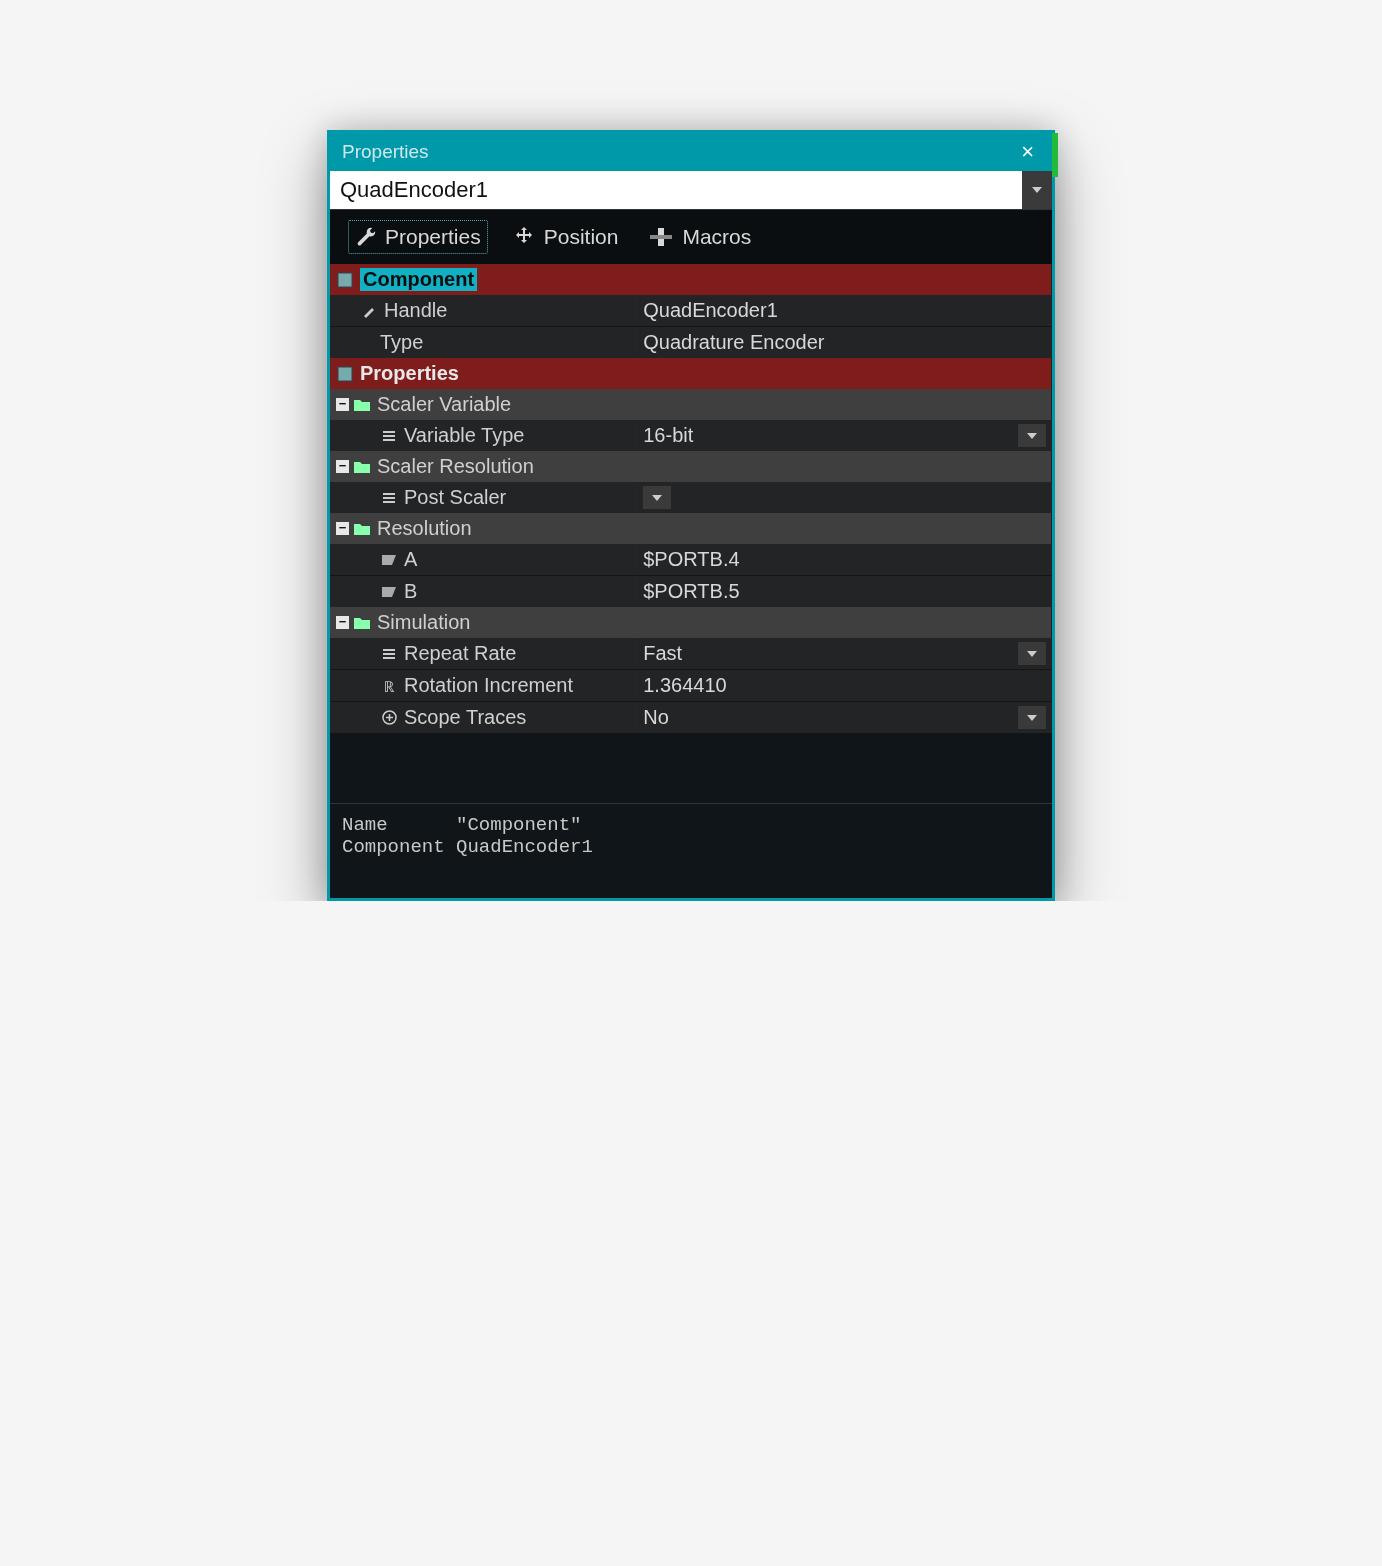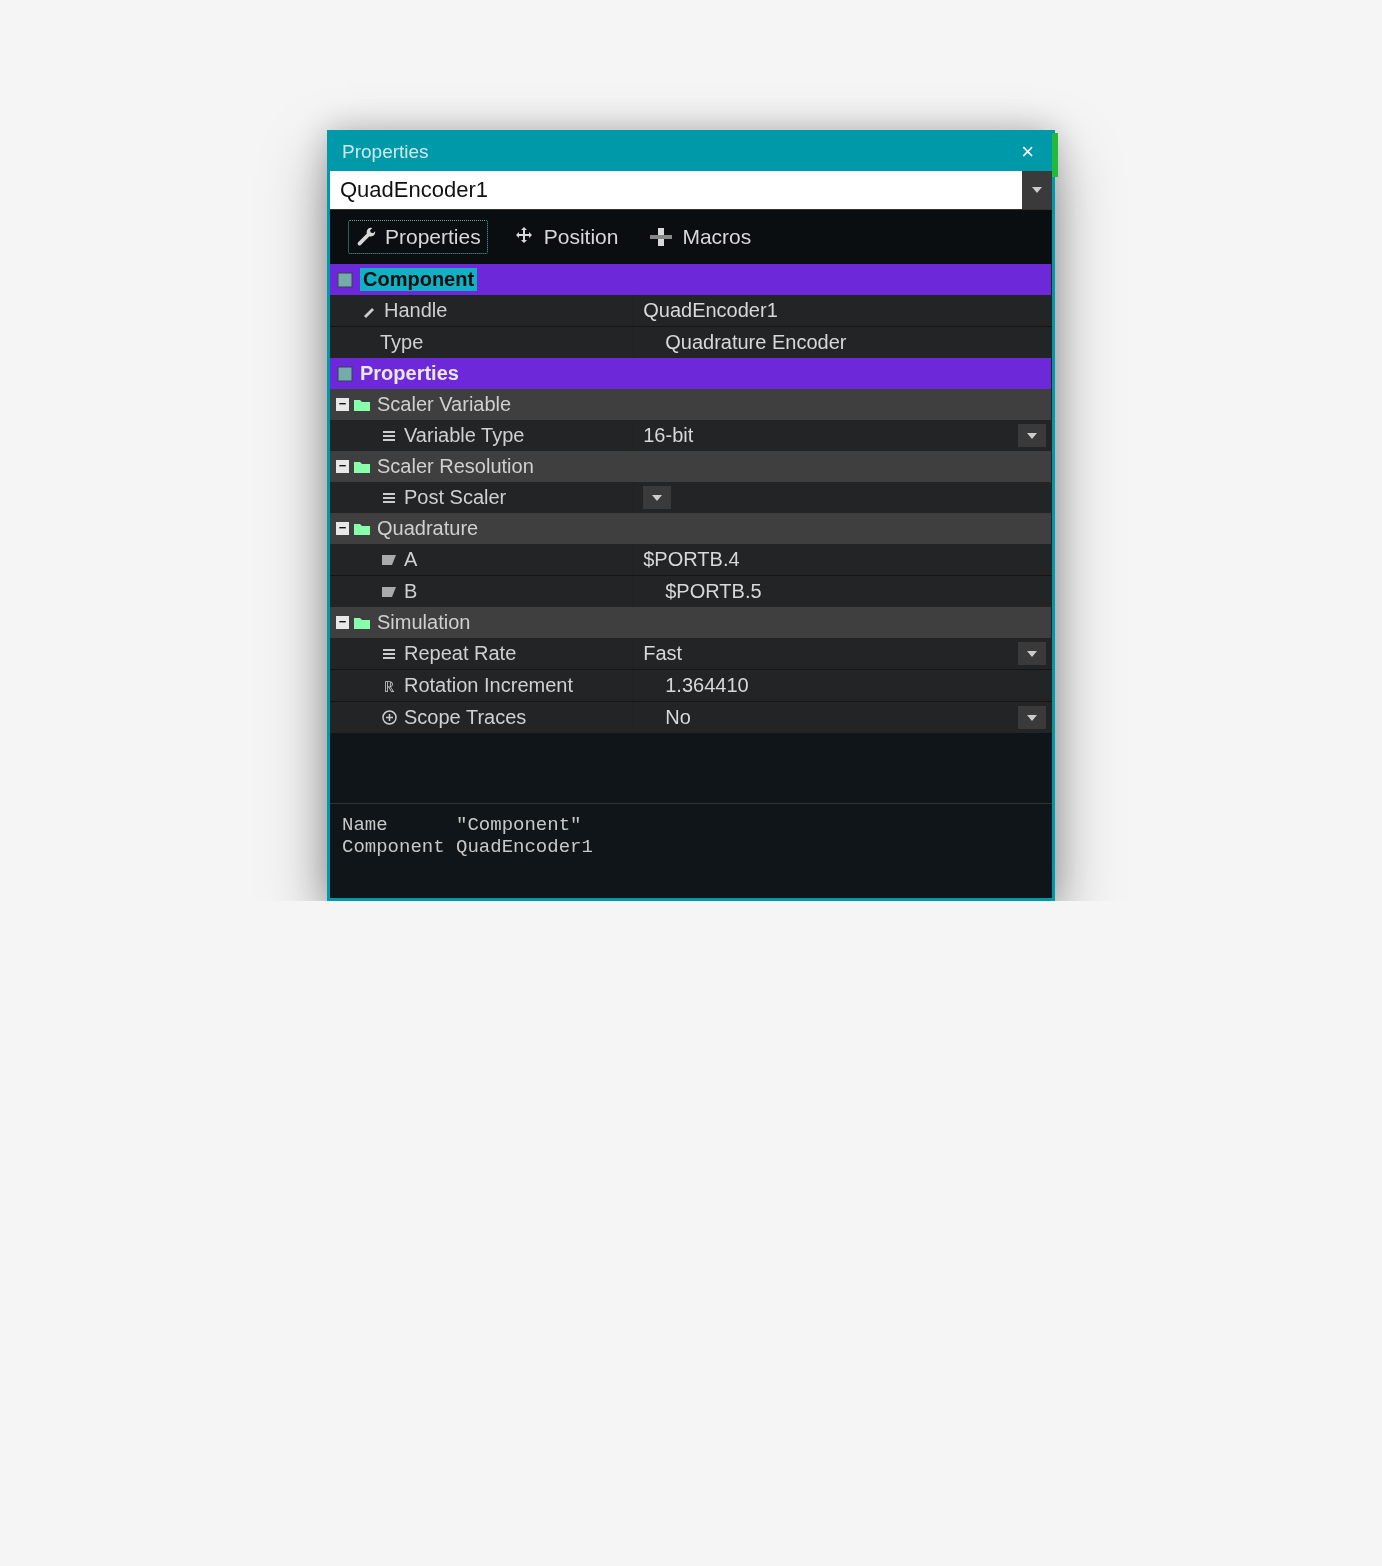--- a/index.html
+++ b/index.html
@@ -122,29 +122,29 @@
   .dd-btn {
     width: 28px;
     align-self: stretch;
     background: #3a3a3b;
     display: flex;
     align-items: center;
     justify-content: center;
     cursor: pointer;
   }
   .row-section {
-    background: #6d28d9;
+    background: #7f1d1d;
   }
   .row-subsection {
     background: #3f3f3f;
   }
   .row-norm {
     background: #222426;
   }
-  .row-norm + .row-norm { border-top:1px solid #151515;gap:22px; }
+  .row-norm + .row-norm { border-top:1px solid #151515; }
   .bold { font-weight: 600; color:#e8e8e8; }
   .hl {
     background: #11b0c2;
     color: #0a0e10;
     padding: 0 3px;
   }
   .tree-pad { display:inline-block; }
   .expander {
     width: 13px; height: 13px;
     background: #e8e8e8;
@@ -331,21 +331,21 @@
     </div>
 
     <div class="grow row-subsection">
       <div class="lcell" style="width:100%">
         <span class="expander">−</span>
         <span class="mini-icon">
           <svg width="16" height="13" viewBox="0 0 16 13">
               <path d="M0 2h6l2 2h8v9H0z" fill="#8fa"></path>
             </svg>
         </span>
-        <span>Quadrature</span>
+        <span>Resolution</span>
       </div>
     </div>
     <div class="grow row-norm">
       <div class="lcell">
         <span class="tree-pad" style="width:44px"></span>
         <span class="mini-icon">
           <svg width="14" height="10" viewBox="0 0 14 10">
               <polygon points="0,0 14,0 10,10 0,10" fill="#aaa"></polygon>
             </svg>
         </span>

